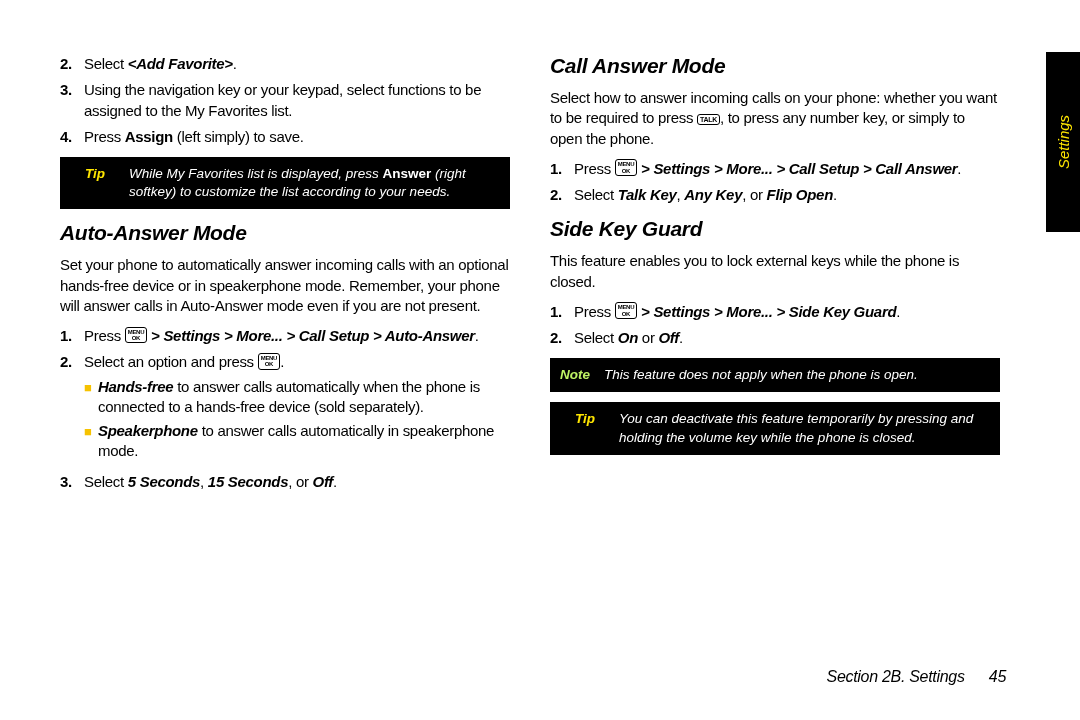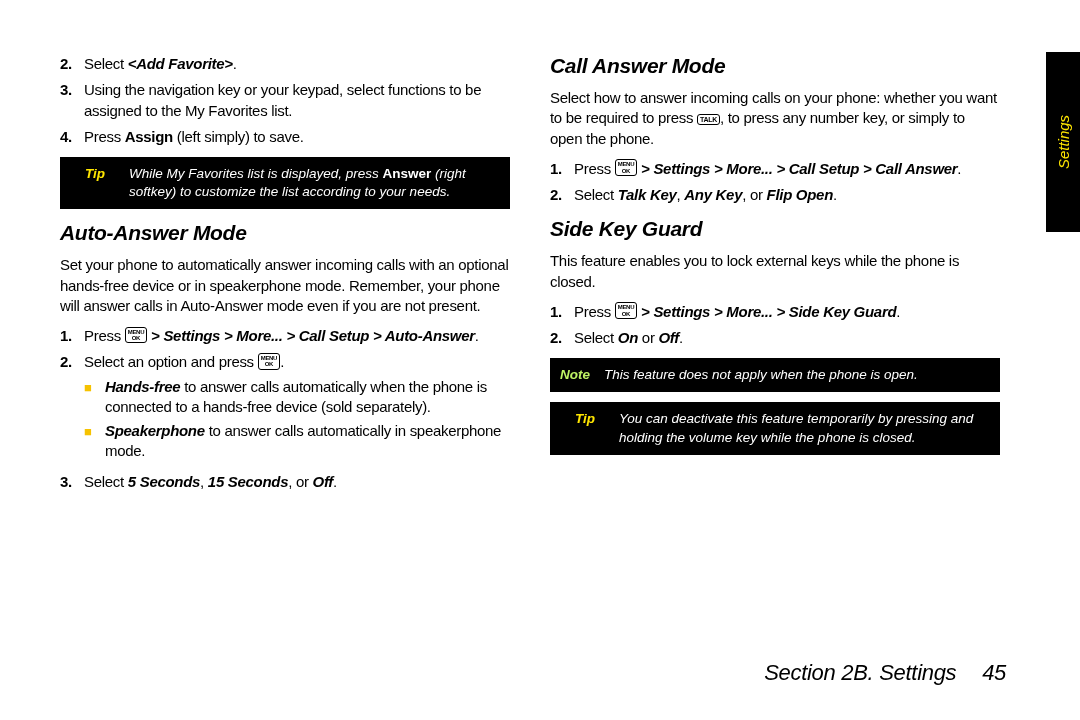--- a/index.html
+++ b/index.html
@@ -82,21 +82,21 @@
     letter-spacing:-0.3px;
   }
   ul.sub > li .bullet {
     color:#f6c200;
     font-weight:bold;
     min-width:14px;
     flex-shrink:0;
     font-size:13px;
     padding-top:2px;
   }
-  ul.sub > li .txt { flex:1;margin-left:7px; }
+  ul.sub > li .txt { flex:1; }
   .keycap {
     display:inline-block;
     border:1.4px solid #000;
     border-radius:3px;
     font-size:7px;
     line-height:1;
     padding:1px 2px;
     vertical-align:1px;
     font-weight:bold;
     text-align:center;
@@ -123,21 +123,21 @@
   .callout .ctext {
     flex:1;
     padding:8px 12px 8px 0;
     font-style:italic;
   }
   .callout .ctext .b { font-style:normal; font-weight:bold; }
   .footer {
     position:absolute;
     bottom:34px;
     right:74px;
-    font-size:22px;
+    font-size:16px;
     letter-spacing:-0.3px;
     margin-left:39px;
   }
   .footer .sect { font-style:italic; }
   .footer .pn { font-style:italic; display:inline-block; margin-left:20px; }
 </style>
 </head>
 <body>
 
 <div class="page">

